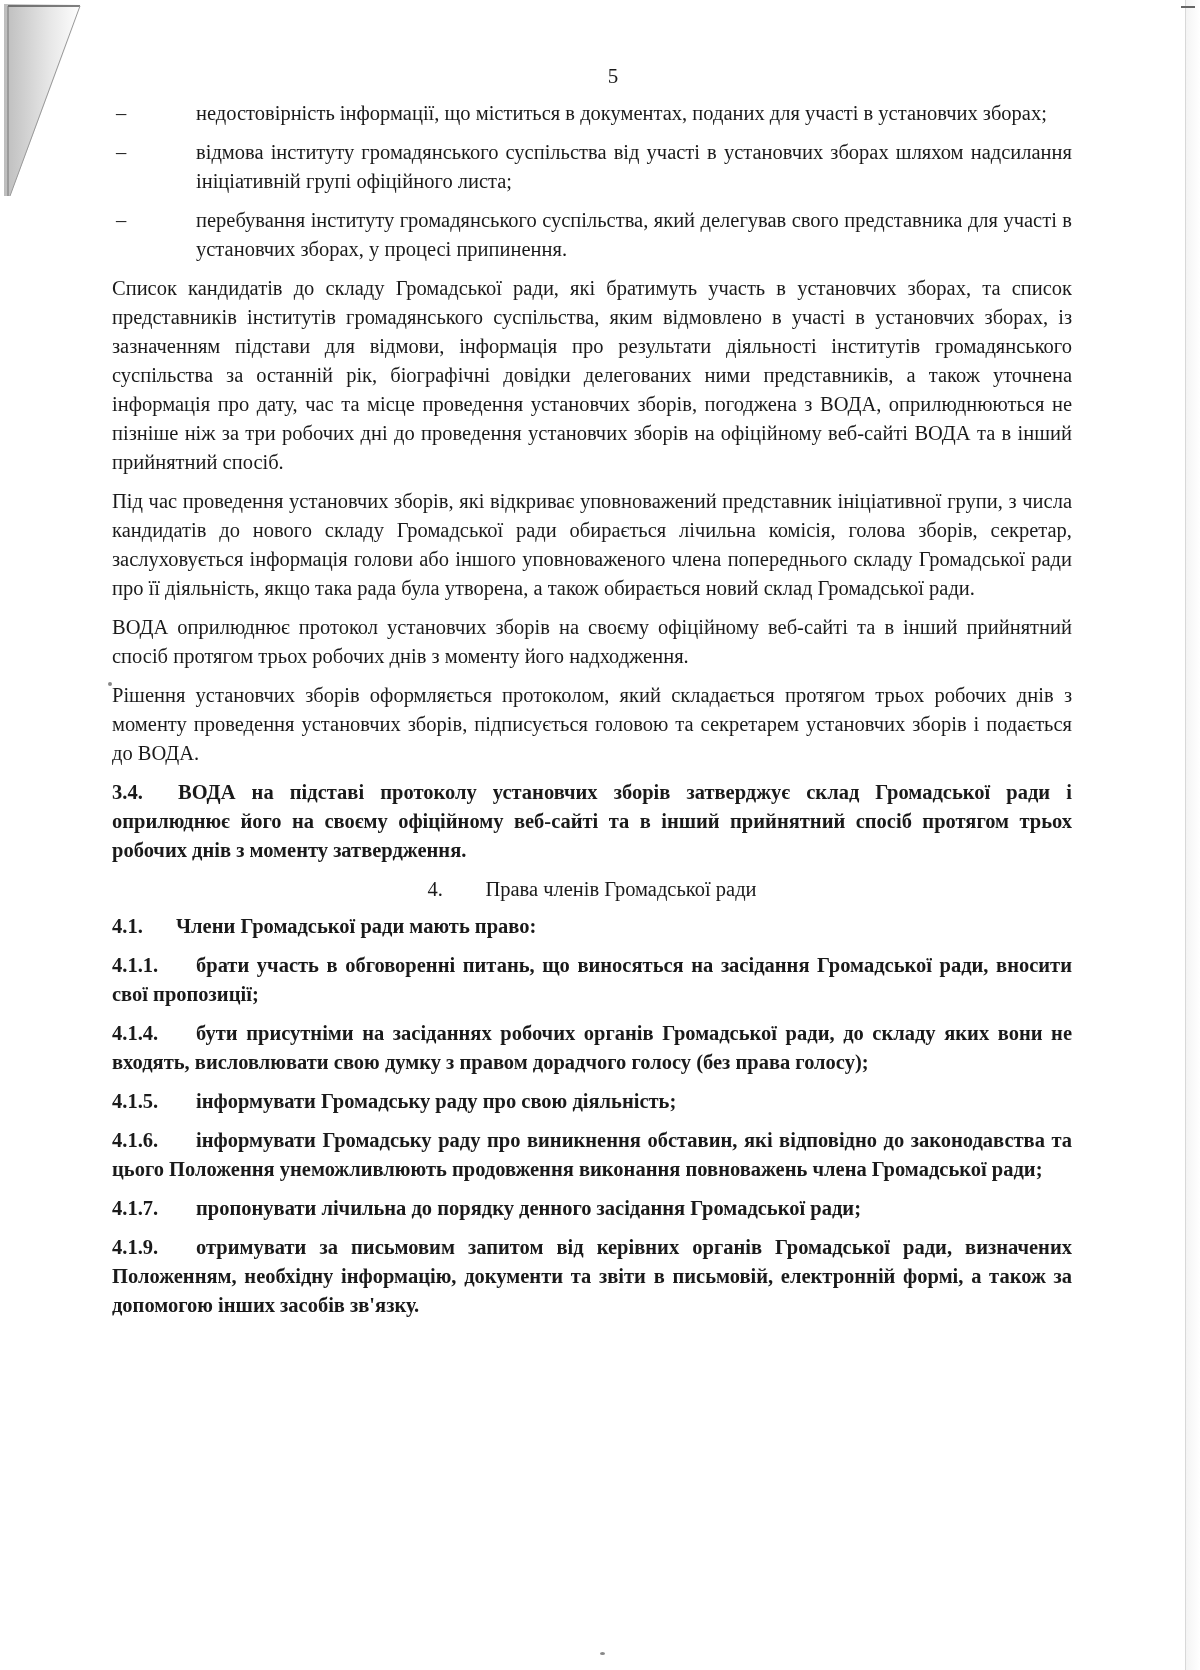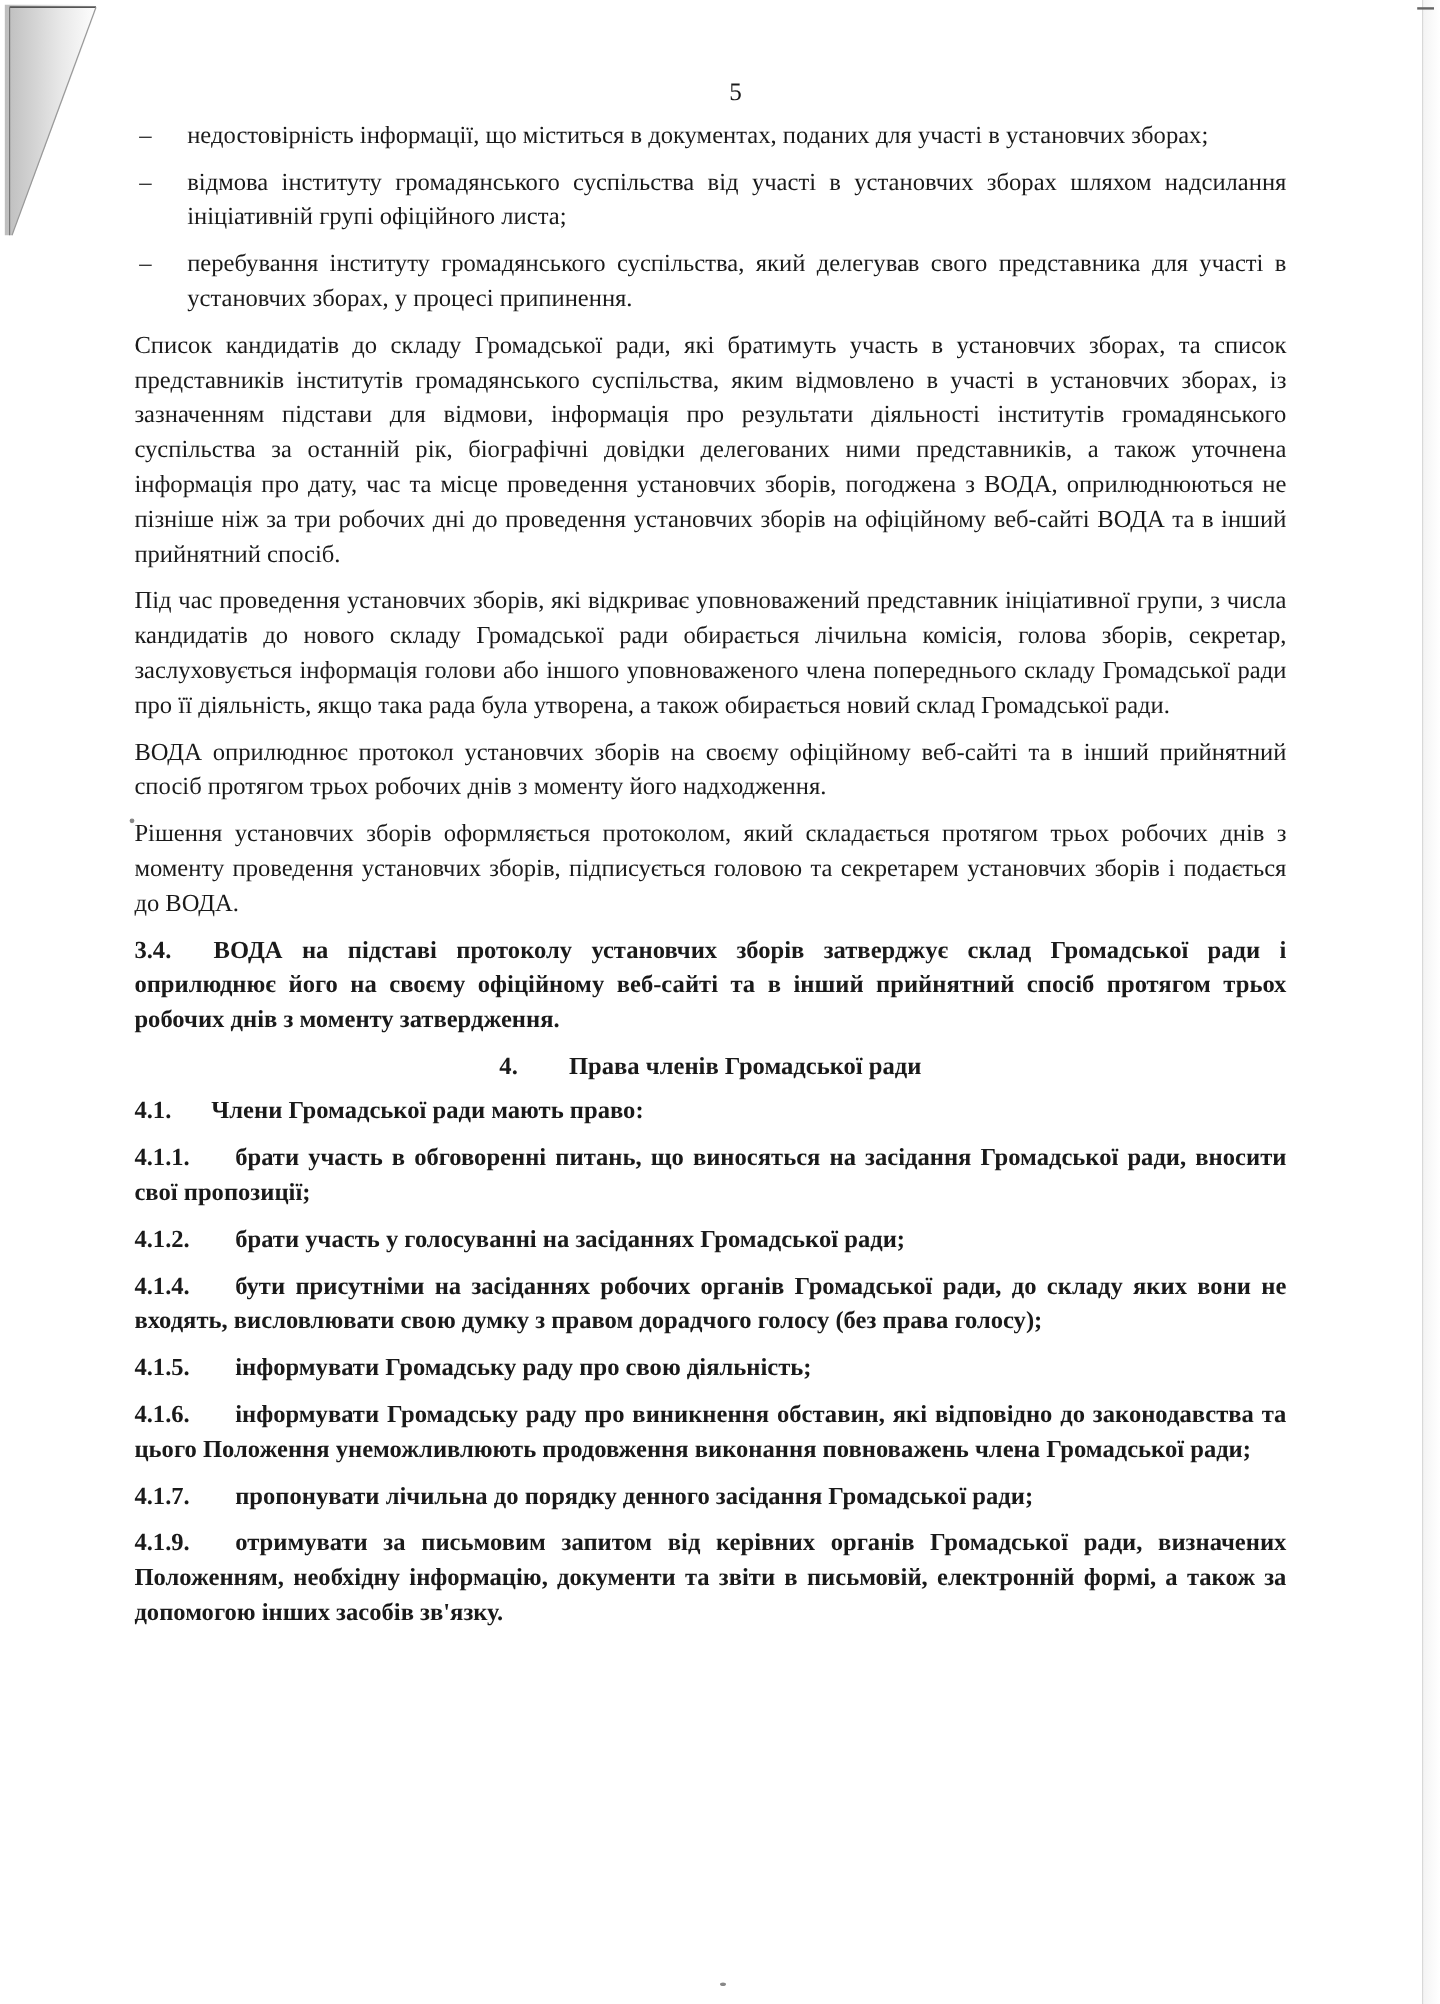--- a/index.html
+++ b/index.html
@@ -18,24 +18,24 @@
     .scan-edge-right::before {
       content: ""; position: absolute; left: -5px; top: 6px; width: 14px; border-top: 2px solid #666;
     }
     .page {
       position: absolute; left: 112px; top: 62px; width: 960px;
       font-size: 20.5px; line-height: 29px;
     }
     .page-number { text-align: center; font-size: 21px; margin-left: 42px; margin-bottom: 8px; }
     .bullet { display: flex; margin-bottom: 10px; }
     .bullet .dash { width: 40px; flex: none; padding-left: 4px; }
-    .bullet .txt { flex: 1; text-align: justify; }
+    .bullet .txt { flex: 1; text-align: justify; margin-left: 40px; }
     p.para { margin: 0 0 10px 0; text-align: justify; }
     .heading {
-      text-align: center; font-weight: bold; margin: 6px 0 8px 0;
+      text-align: center; font-weight: normal; margin: 6px 0 8px 0;
     }
     .heading .num { display: inline-block; width: 58px; text-align: left; }
     .item { margin: 0 0 10px 0; text-align: justify; font-weight: bold; }
     .item .num { display: inline-block; width: 84px; }
     .item.lvl2 .num { width: 64px; }
     .mark { position: absolute; width: 4px; height: 4px; border-radius: 50%; background: #888; }
   </style>
 </head>
 <body>
 
@@ -81,21 +81,20 @@
 
   <div class="heading">
     <span class="num">4.</span><span>Права членів Громадської ради</span>
   </div>
 
   <p class="item lvl2">
     <span class="num">4.1.</span><span>Члени Громадської ради мають право:</span>
   </p>
 
   <p class="item"><span class="num">4.1.1.</span><span>брати участь в обговоренні питань, що виносяться на засідання Громадської ради, вносити свої пропозиції;</span></p>
-  <p class="item"><span class="num">4.1.2.</span><span>брати участь у голосуванні на засіданнях Громадської ради;</span></p>
   <p class="item"><span class="num">4.1.4.</span><span>бути присутніми на засіданнях робочих органів Громадської ради, до складу яких вони не входять, висловлювати свою думку з правом дорадчого голосу (без права голосу);</span></p>
   <p class="item"><span class="num">4.1.5.</span><span>інформувати Громадську раду про свою діяльність;</span></p>
   <p class="item"><span class="num">4.1.6.</span><span>інформувати Громадську раду про виникнення обставин, які відповідно до законодавства та цього Положення унеможливлюють продовження виконання повноважень члена Громадської ради;</span></p>
   <p class="item"><span class="num">4.1.7.</span><span>пропонувати лічильна до порядку денного засідання Громадської ради;</span></p>
   <p class="item"><span class="num">4.1.9.</span><span>отримувати за письмовим запитом від керівних органів Громадської ради, визначених Положенням, необхідну інформацію, документи та звіти в письмовій, електронній формі, а також за допомогою інших засобів зв'язку.</span></p>
 </div>
 
 <span class="mark" style="left:108px; top:682px;"></span>
 <span class="mark" style="left:600px; top:1652px; width:5px; height:3px;"></span>
 

